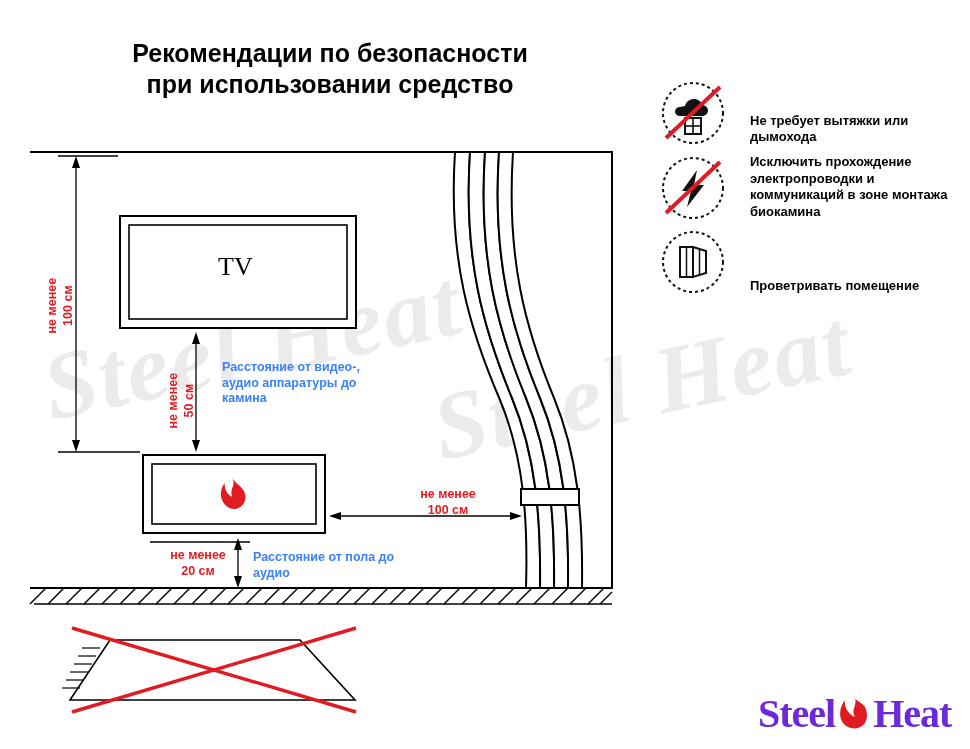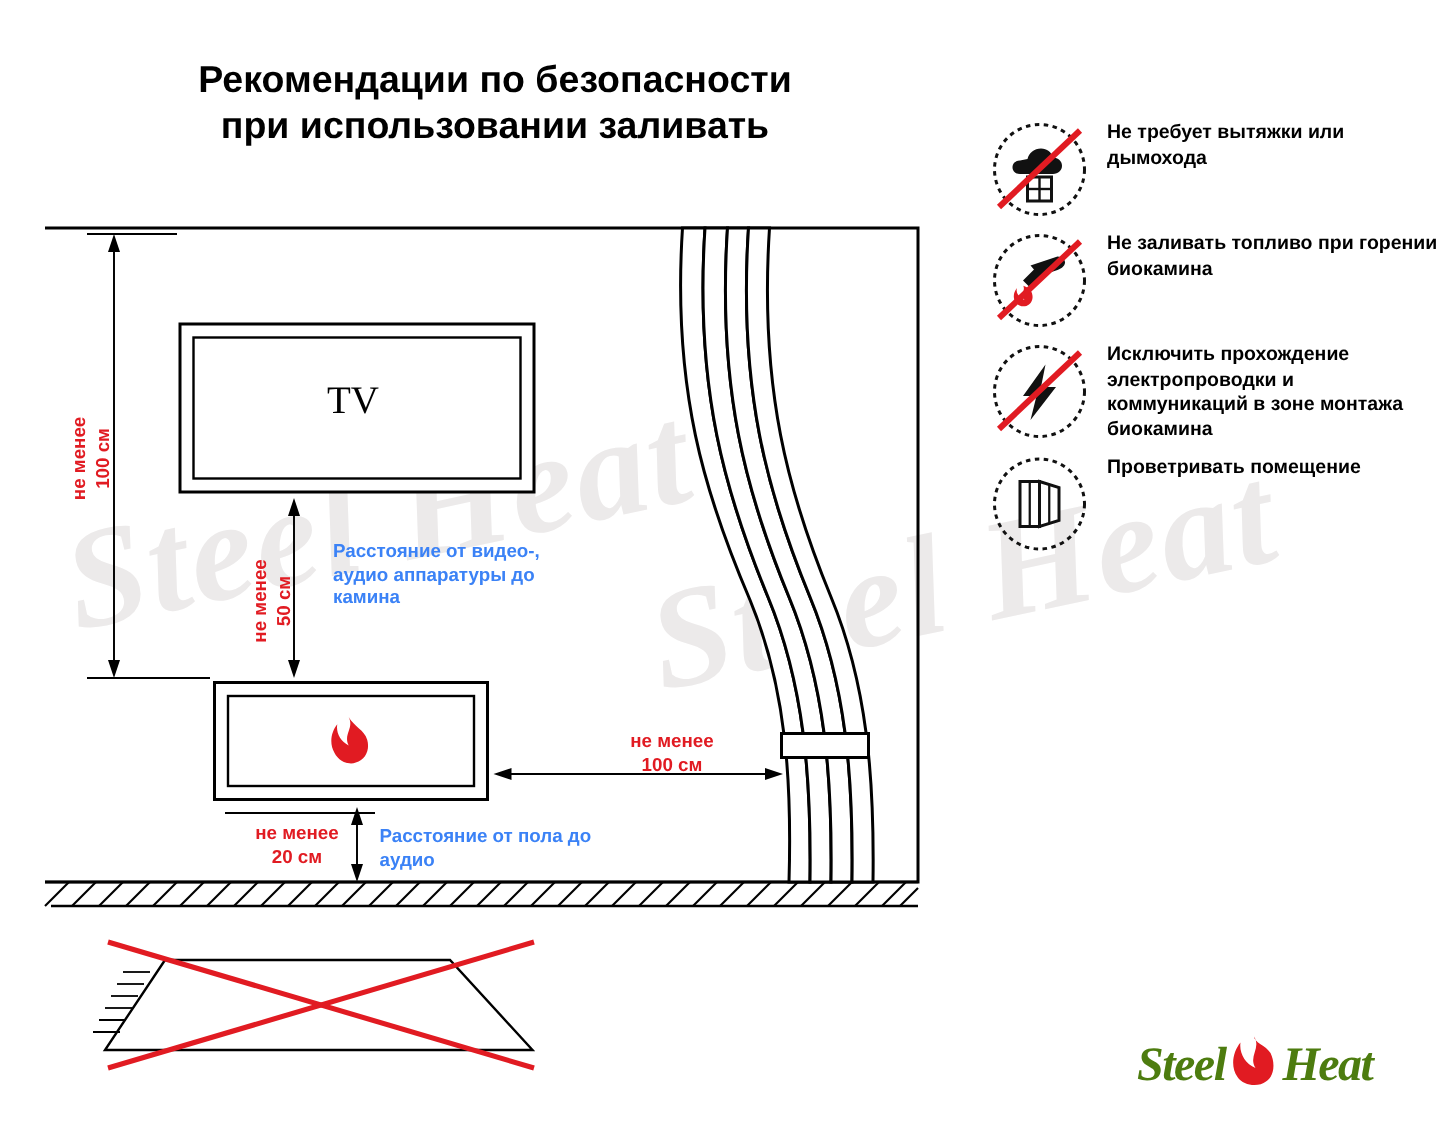--- a/index.html
+++ b/index.html
@@ -102,22 +102,22 @@
   
   .rules {
     position: absolute;
     left: 660px;
     top: 80px;
     width: 300px;
   }
   .rule {
     position: relative;
     display: flex;
-    align-items: flex-start;
-    gap: 12px;
+    align-items: flex-end;
+    gap: 24px;
     margin-bottom: 8px;
   }
   .rule-icon {
     width: 66px;
     height: 66px;
     flex: 0 0 66px;
     position: relative;
   }
   .rule-text {
     font-size: 13px;
@@ -130,36 +130,35 @@
   
   .logo {
     position: absolute;
     left: 758px;
     top: 690px;
     display: flex;
     align-items: center;
   }
   .logo-steel, .logo-heat {
     font-family: "Liberation Serif", serif;
-    font-style: italic;
-    font-weight: bold;
-    font-size: 32px;
-    color: #4d7c0f;
+    font-weight: bold;
+    font-size: 40px;
+    color: #6d28d9;
     letter-spacing: -1px;
   }
   .logo-flame { margin: 0 4px; }
 </style>
 </head>
 <body>
 
 <div class="root">
 
   <div class="title">
     <span>Рекомендации по безопасности</span>
-    <span class="l2">при использовании заливать</span>
+    <span class="l2">при использовании средство</span>
   </div>
 
   <div class="watermark">Steel Heat</div>
   <div class="watermark2">Steel Heat</div>
 
   <svg class="scene" width="660" height="749" viewBox="0 0 660 749">
 
     <g stroke="#000" fill="none" stroke-width="2">
       <path d="M30 152 L612 152 L612 588 L30 588"></path>
     </g>
@@ -302,32 +301,20 @@
           <rect x="25" y="38" width="16" height="16" fill="none" stroke="#111" stroke-width="2"></rect>
           <line x1="33" y1="38" x2="33" y2="54" stroke="#111" stroke-width="1.6"></line>
           <line x1="25" y1="46" x2="41" y2="46" stroke="#111" stroke-width="1.6"></line>
           <line x1="6" y1="58" x2="60" y2="7" stroke="#e11b22" stroke-width="4"></line>
         </svg>
       </div>
       <div class="rule-text">Не требует вытяжки или дымохода</div>
     </div>
 
 
-    <div class="rule">
-      <div class="rule-icon">
-        <svg width="66" height="66" viewBox="0 0 66 66">
-          <circle cx="33" cy="33" r="30" fill="none" stroke="#111" stroke-width="2" stroke-dasharray="3 3"></circle>
-          <path d="M45 17 c3 0 5 2 5 4 c0 2 -2 4 -5 5 l-12 4 l-6 -7 z" fill="#111"></path>
-          <path d="M30 25 L22 33 L28 39 L36 31 Z" fill="#111"></path>
-          <path d="M22 36 c2 4 -2 6 1 10 c-4 -2 -6 -5 -5 -8 c-2.5 3 -3 7 -0.5 10 c2 2.5 6 3 8.5 1 c3 -2.5 3 -6.5 1 -9.5 c-2 -2.5 -5 -2.5 -5 -3.5 z" fill="#e11b22"></path>
-          <line x1="6" y1="58" x2="60" y2="7" stroke="#e11b22" stroke-width="4"></line>
-        </svg>
-      </div>
-      <div class="rule-text">Не заливать топливо при горении биокамина</div>
-    </div>
 
     <div class="rule">
       <div class="rule-icon">
         <svg width="66" height="66" viewBox="0 0 66 66">
           <circle cx="33" cy="33" r="30" fill="none" stroke="#111" stroke-width="2" stroke-dasharray="3 3"></circle>
           <path d="M37 15 L22 36 L31 36 L27 52 L44 30 L34 30 Z" fill="#111"></path>
           <line x1="6" y1="58" x2="60" y2="7" stroke="#e11b22" stroke-width="4"></line>
         </svg>
       </div>
       <div class="rule-text">Исключить прохождение электропроводки и коммуникаций в зоне монтажа биокамина</div>

